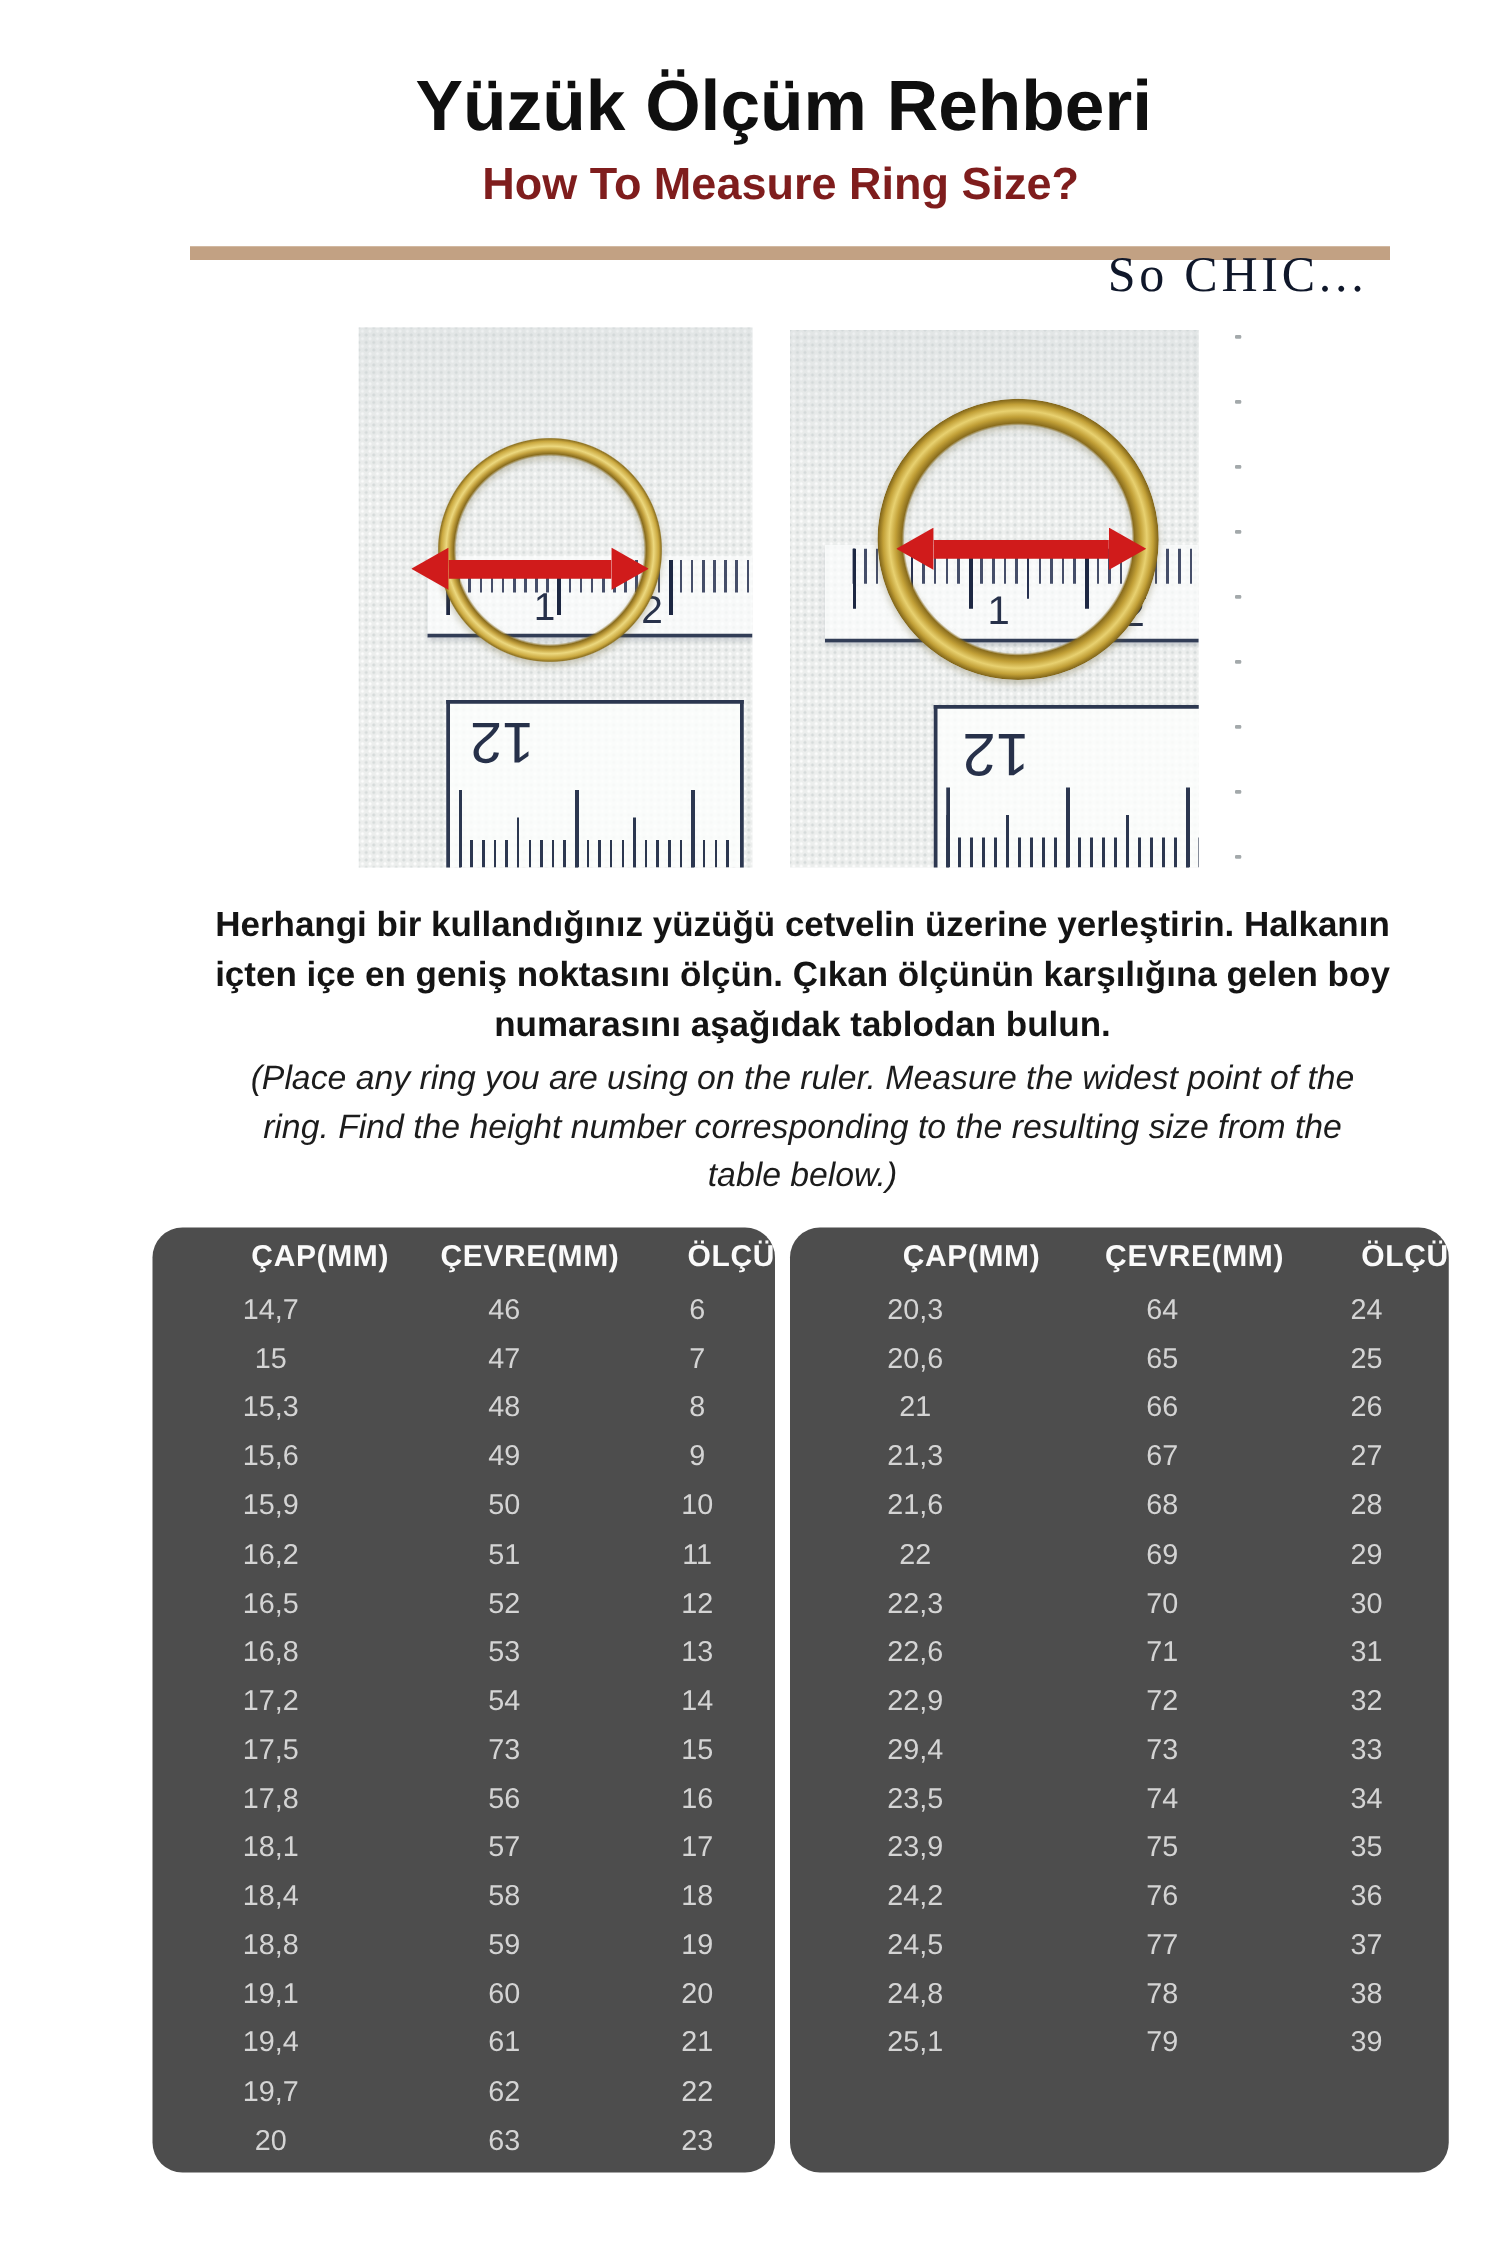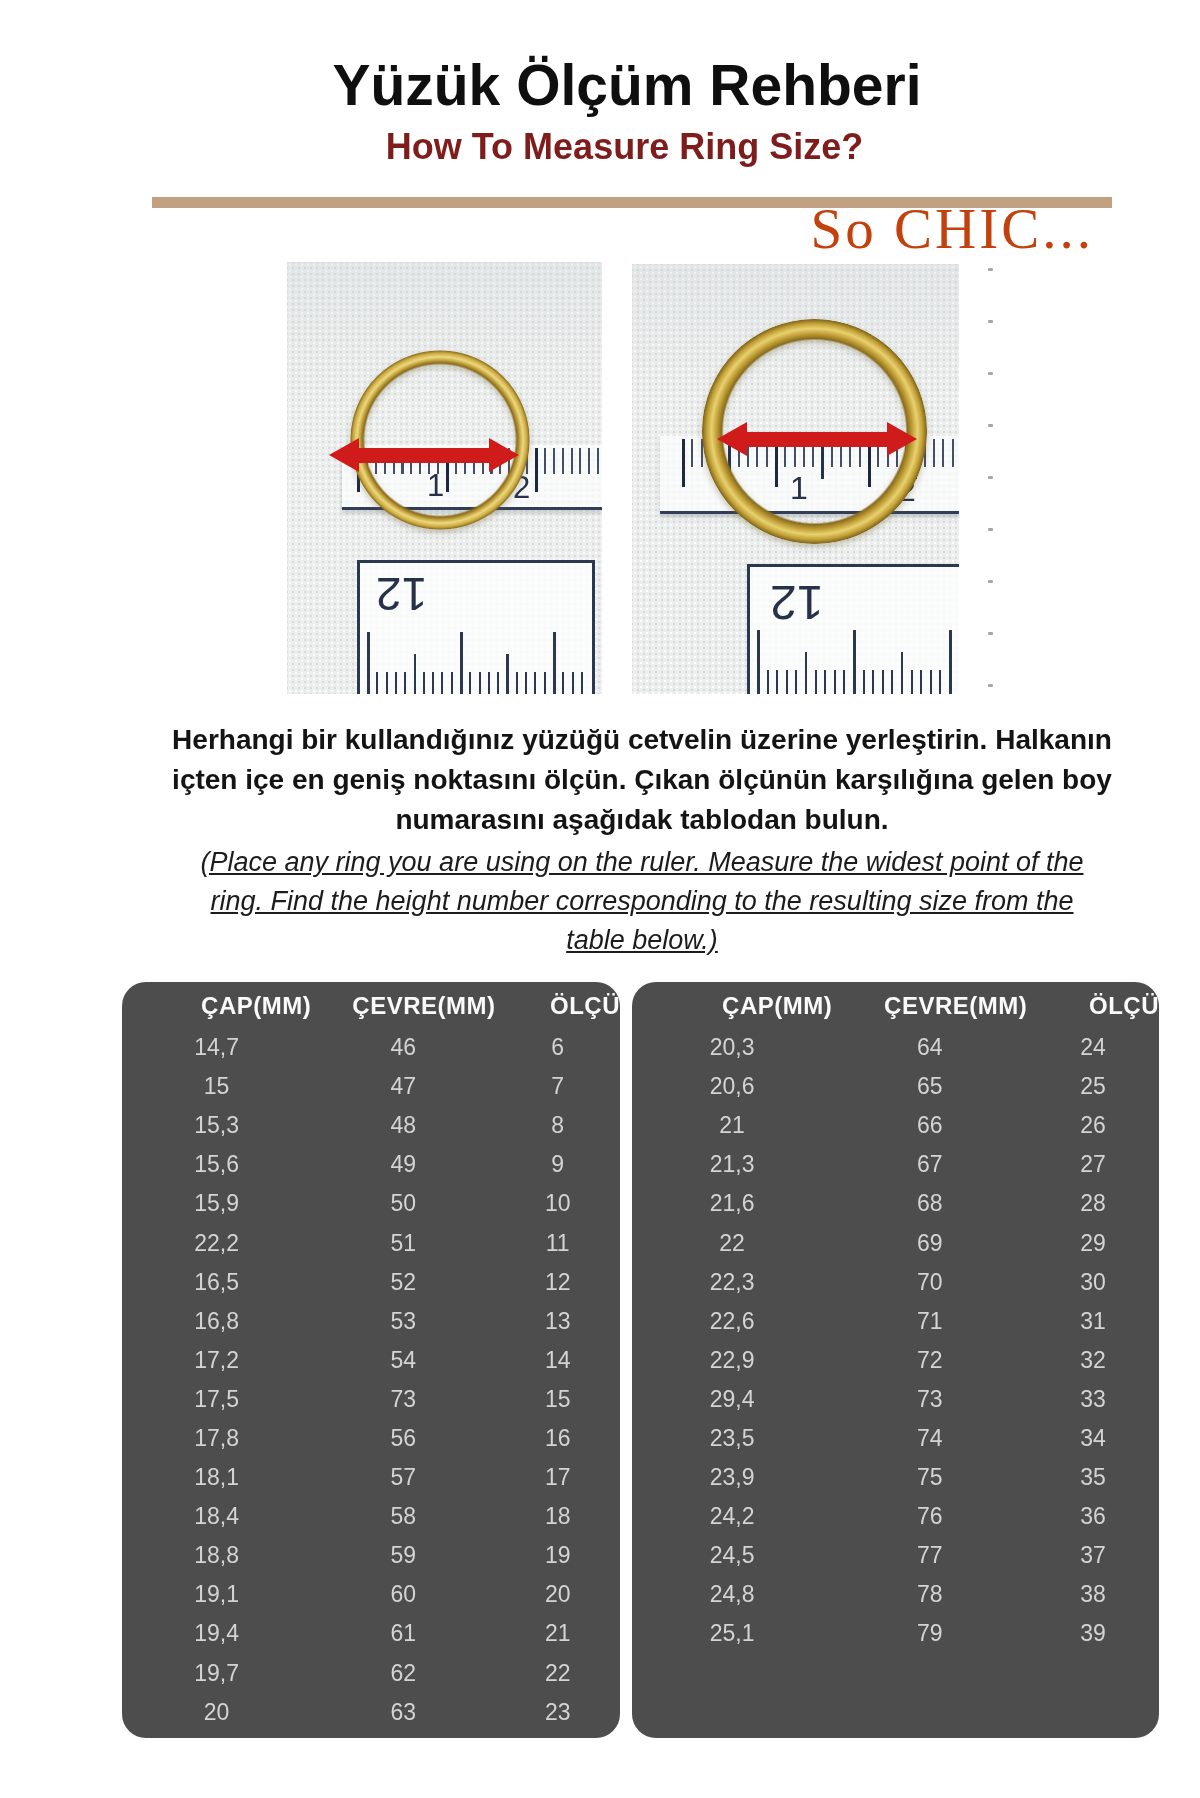--- a/index.html
+++ b/index.html
@@ -15,21 +15,21 @@
   .subtitle {
     position:absolute; top:126px; left:0; width:1165px; text-align:center;
     font-size:36px; font-weight:700; color:#7f1d1d; margin:0;
   }
   .divider {
     position:absolute; top:197px; left:110px; width:960px; height:11px;
     background:#c2a183;
   }
   .logo {
     position:absolute; top:196px; right:148px;
-    font-family:"Liberation Serif", serif; font-size:57px; color:#c2410c;
+    font-family:"Liberation Serif", serif; font-size:40px; color:#0f172a;
     letter-spacing:3px; white-space:nowrap;
   }
   
   .photo {
     position:absolute; overflow:hidden;
     background-color:#eceeed;
     background-image:
       linear-gradient(180deg, rgba(203,210,213,.30), rgba(203,210,213,0) 32%),
       radial-gradient(rgba(255,255,255,.85) 1px, transparent 1.4px),
       radial-gradient(rgba(196,203,203,.55) 1px, transparent 1.4px);
@@ -119,21 +119,21 @@
 
   
   .instr-tr {
     position:absolute; top:720px; left:90px; width:1020px; margin:0;
     text-align:center; font-size:28px; font-weight:700; color:#141414;
     line-height:40px; white-space:pre-line;
   }
   .instr-en {
     position:absolute; top:843px; left:90px; width:1020px; margin:0;
     text-align:center; font-size:27px; font-style:italic; color:#1c1c1c;
-    line-height:39px; white-space:pre-line;text-decoration:underline;
+    line-height:39px; white-space:pre-line;
   }
 
   
   .stable {
     position:absolute; top:982px; background:#4d4d4d; border-radius:24px;
     padding-top:2px; box-sizing:border-box;
   }
   .stable.left  { left:80px;  width:498px; height:756px; }
   .stable.right { left:590px; width:527px; height:756px; }
   .thead, .trow { display:grid; grid-template-columns:38% 37% 25%; align-items:center; }
@@ -239,21 +239,21 @@
           <span class="tcell">15,6</span>
           <span class="tcell">49</span>
           <span class="tcell">9</span>
         </div>
         <div class="trow">
           <span class="tcell">15,9</span>
           <span class="tcell">50</span>
           <span class="tcell">10</span>
         </div>
         <div class="trow">
-          <span class="tcell">22,2</span>
+          <span class="tcell">16,2</span>
           <span class="tcell">51</span>
           <span class="tcell">11</span>
         </div>
         <div class="trow">
           <span class="tcell">16,5</span>
           <span class="tcell">52</span>
           <span class="tcell">12</span>
         </div>
         <div class="trow">
           <span class="tcell">16,8</span>

